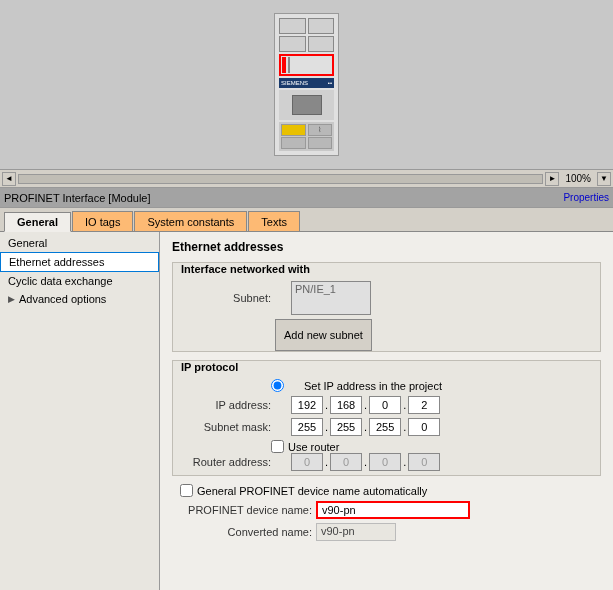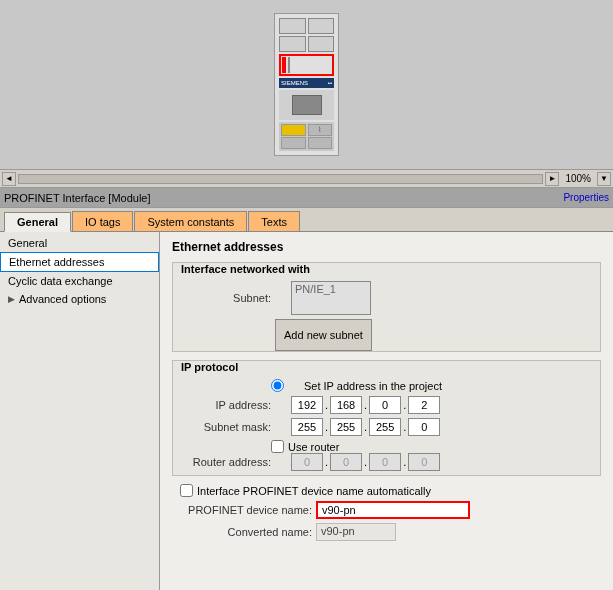--- a/index.html
+++ b/index.html
@@ -527,21 +527,21 @@
           <input class="ip-part disabled" style="background: rgb(224, 224, 224); color: rgb(153, 153, 153);" value="0">
         </div>
       </div>
 
     </div>
 
     <div class="profinet-section">
 
       <div class="checkbox-gen">
         <input type="checkbox" style="">
-        <label>Interface PROFINET device name automatically</label>
+        <label>General PROFINET device name automatically</label>
       </div>
 
       <div class="pn-form-row">
         <span class="pn-label">PROFINET device name:</span>
         <input class="pn-input red-border" value="v90-pn" style="">
       </div>
 
       <div class="pn-form-row">
         <span class="pn-label">Converted name:</span>
         <span class="pn-input disabled" style="background:#e8e6e0; border:1px solid #bbb;">v90-pn</span>

